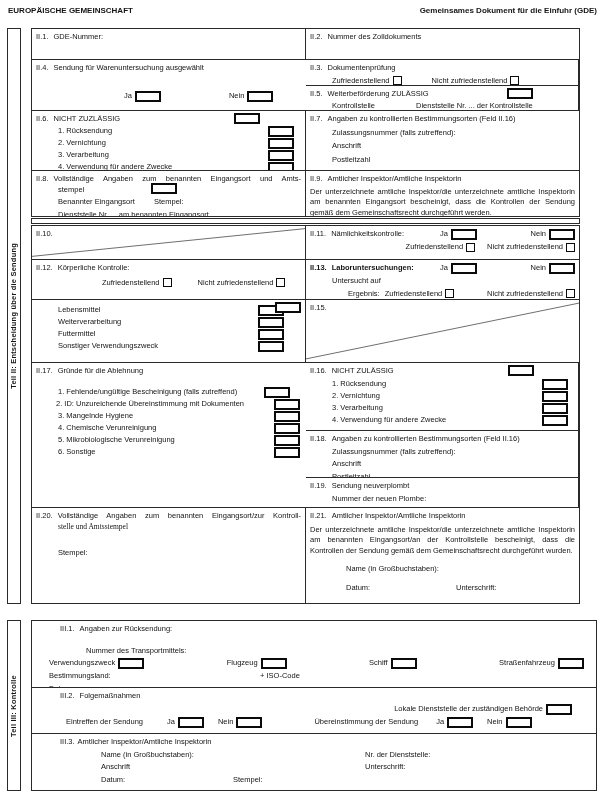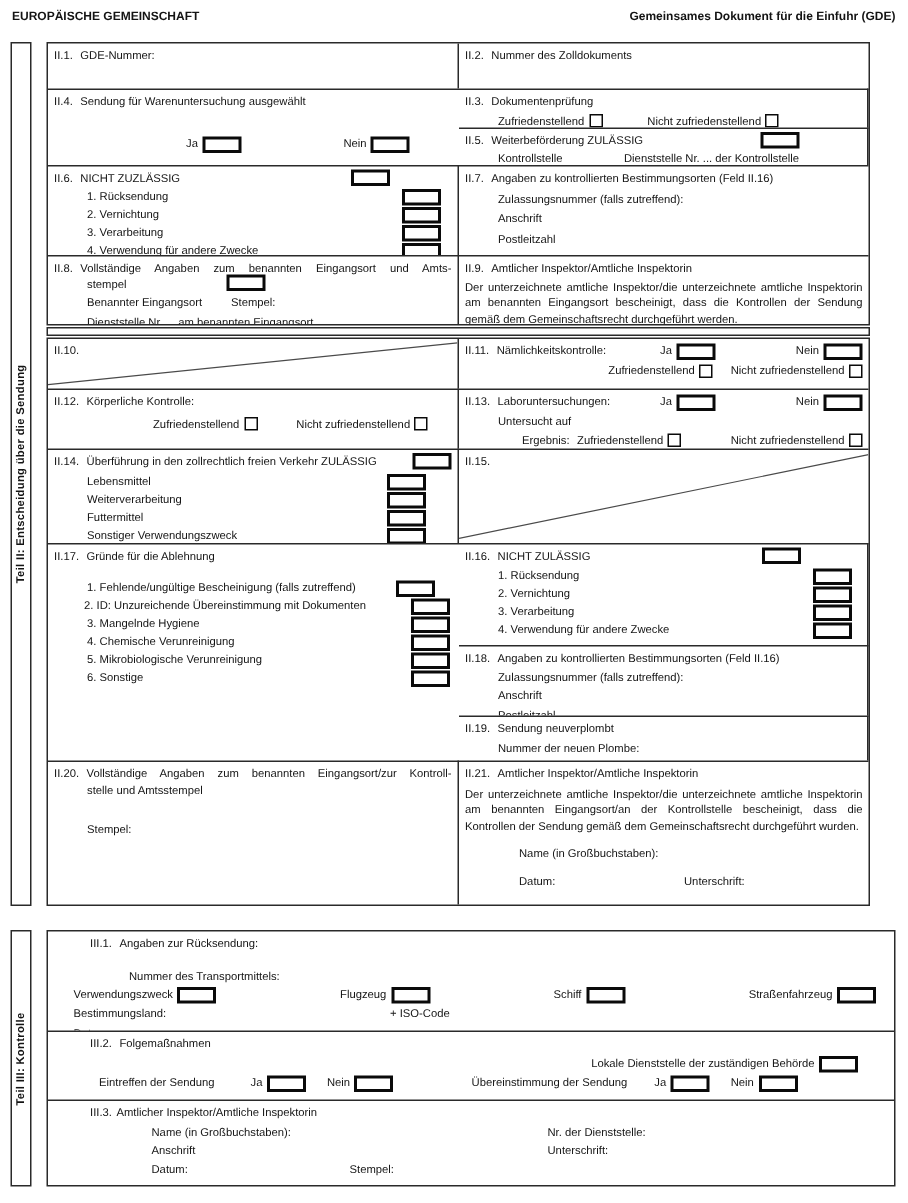--- a/index.html
+++ b/index.html
@@ -161,38 +161,37 @@
         <div class="row" style="margin-left:66px;margin-top:4px;">
           <span>Zufriedenstellend</span>
           <span class="cb ml3"></span>
           <span style="margin-left:26px;">Nicht zufriedenstellend</span>
           <span class="cb ml3"></span>
         </div>
       </div>
 
       <div class="c bt">
         <div class="row">
-          <span style="width:130px;"><span class="num">II.13.</span><span>Laboruntersuchungen:</span></span>
+          <span style="width:130px;font-weight:bold;"><span class="num">II.13.</span><span>Laboruntersuchungen:</span></span>
           <span>Ja</span>
           <span class="bx ml3"></span>
           <span style="margin-left:auto;">Nein</span>
           <span class="bx ml3"></span>
         </div>
         <div style="margin-left:22px;margin-top:2px;">Untersucht auf</div>
         <div class="row" style="margin-left:38px;margin-top:2px;">
           <span>Ergebnis:</span>
           <span style="margin-left:5px;">Zufriedenstellend</span>
           <span class="cb ml3"></span>
           <span style="margin-left:auto;">Nicht zufriedenstellend</span>
           <span class="cb ml3"></span>
         </div>
       </div>
 
       <div class="c br bt">
-        <div style="white-space:nowrap;"><span class="num">II.14.</span><span>Überführung in den zollrechtlich freien Verkehr ZULÄSSIG</span></div>
         <span class="bx abs" style="right:4px;top:2px;"></span>
         <div class="row sb" style="margin-left:22px;width:226px;margin-top:2px;">
             <span>Lebensmittel</span>
             <span class="bx"></span>
           </div>
         <div class="row sb" style="margin-left:22px;width:226px;margin-top:1px;">
             <span>Weiterverarbeitung</span>
             <span class="bx"></span>
           </div>
         <div class="row sb" style="margin-left:22px;width:226px;margin-top:1px;">
@@ -269,21 +268,21 @@
         <div class="in" style="margin-top:2px;">Postleitzahl</div>
       </div>
 
       <div class="c br bt">
         <div><span class="num">II.19.</span><span>Sendung neuverplombt</span></div>
         <div class="in" style="margin-top:2px;">Nummer der neuen Plombe:</div>
       </div>
 
       <div class="c br bt">
         <div class="jlast"><span class="num">II.20.</span><span>Vollständige Angaben zum benannten Eingangsort/zur Kontroll-</span></div>
-        <div style="margin-left:22px;">stelle und Amtsstempel</div>
+        <div style="margin-left:22px;font-family:Liberation Serif, serif;">stelle und Amtsstempel</div>
         <div style="margin-left:22px;margin-top:16px;">Stempel:</div>
       </div>
 
       <div class="c bt">
         <div><span class="num">II.21.</span><span>Amtlicher Inspektor/Amtliche Inspektorin</span></div>
         <div class="just" style="margin-top:3px;">Der unterzeichnete amtliche Inspektor/die unterzeichnete amtliche Inspektorin am benannten Eingangsort/an der Kontrollstelle bescheinigt, dass die Kontrollen der Sendung gemäß dem Gemeinschaftsrecht durchgeführt wurden.</div>
         <div style="margin-left:36px;margin-top:8px;">Name (in Großbuchstaben):</div>
         <div style="margin-left:36px;margin-top:8px;"><span style="display:inline-block;width:110px;">Datum:</span><span>Unterschrift:</span></div>
       </div>
     </div>

